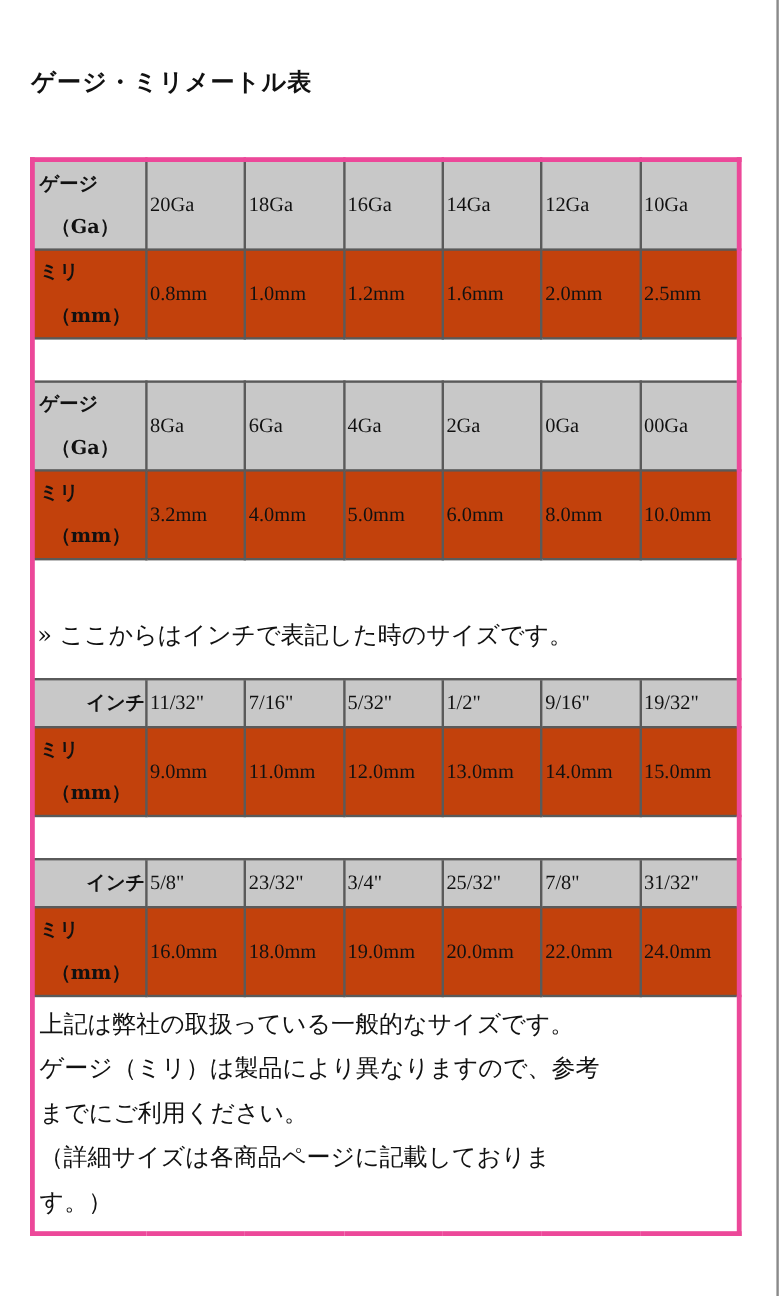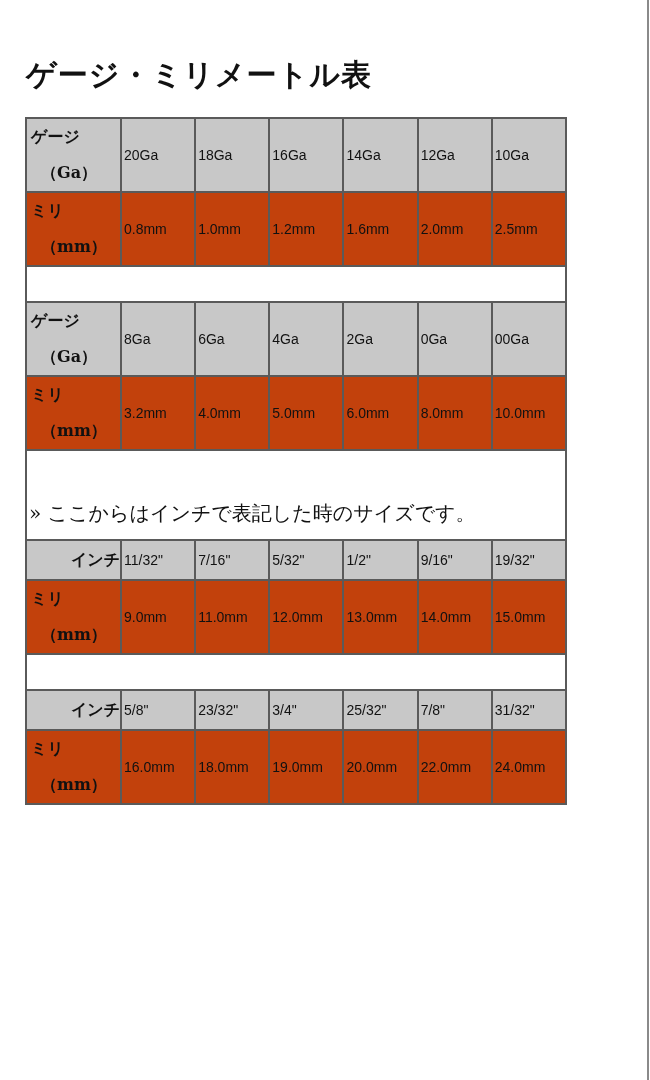--- a/index.html
+++ b/index.html
@@ -3,42 +3,42 @@
 <meta charset="utf-8">
 <style>
   html, body { margin: 0; padding: 0; background: #ffffff; }
   body {
     width: 650px; height: 1080px; position: relative; overflow: hidden;
     font-family: "DejaVu Serif", "Liberation Serif", serif; color: #111;
   }
   .right-rule { position: absolute; left: 647px; top: 0; width: 2px; height: 1080px; background: #8a8a8a; }
   h1 {
     position: absolute; left: 26px; top: 55px; margin: 0;
-    font-size: 30px; font-weight: bold; letter-spacing: 1px;
+    font-size: 20px; font-weight: bold; letter-spacing: 1px;
     font-family: "DejaVu Serif", serif;
   }
   table {
-    position: absolute; left: 25px; top: 117px; width: 542px;
+    position: absolute; left: 25px; top: 131px; width: 593px;
     border-collapse: collapse; table-layout: fixed;
-    border: 2px solid #ec4899;
+    border: 4px solid #ec4899;
   }
   td {
     border: 2px solid #5a5a5a; padding: 0 0 0 2px;
-    font-size: 14px; vertical-align: middle; white-space: nowrap;
-    font-family: Liberation Sans, sans-serif;
+    font-size: 17px; vertical-align: middle; white-space: nowrap;
+    font-family: Liberation Serif, serif;
   }
   col.c0 { width: 95px; }
   tr.head td { background: #c8c8c8; }
   tr.val td { background: #c2410c; }
   td.lab { font-family: "DejaVu Serif", serif; font-weight: bold; font-size: 16px; line-height: 36px; padding-left: 4px; }
   td.lab .sub { display: block; padding-left: 10px; }
   tr.h72 td { height: 72px; }
   tr.h40 td { height: 38px; }
   tr.blank td { background: #ffffff; height: 34px; }
-  tr.note td { background: #ffffff; height: 76px; vertical-align: bottom; font-family: "DejaVu Serif", serif; font-size: 20px; padding-bottom: 12px; }
+  tr.note td { background: #ffffff; height: 76px; vertical-align: bottom; font-family: "DejaVu Serif", serif; font-size: 20px; padding-bottom: 22px; }
   tr.foot td { background: #ffffff; font-family: "DejaVu Serif", serif; font-size: 20px; line-height: 37px; padding: 4px 4px 6px 4px; white-space: normal; vertical-align: top; }
   td.lab.single { line-height: 38px; text-align: right; }
 </style>
 </head>
 <body>
 
 <div class="right-rule"></div>
 
 <h1>ゲージ・ミリメートル表</h1>
 
@@ -135,14 +135,23 @@
   <tr class="val h72">
     <td class="lab"><span>ミリ</span><span class="sub">（mm）</span></td>
     <td>16.0mm</td>
     <td>18.0mm</td>
     <td>19.0mm</td>
     <td>20.0mm</td>
     <td>22.0mm</td>
     <td>24.0mm</td>
   </tr>
 
+  <tr class="foot">
+    <td colspan="7">
+      <div>上記は弊社の取扱っている一般的なサイズです。</div>
+      <div>ゲージ（ミリ）は製品により異なりますので、参考</div>
+      <div>までにご利用ください。</div>
+      <div>（詳細サイズは各商品ページに記載しておりま</div>
+      <div>す。）</div>
+    </td>
+  </tr>
 </tbody>
   </table>
 
 </body></html>

